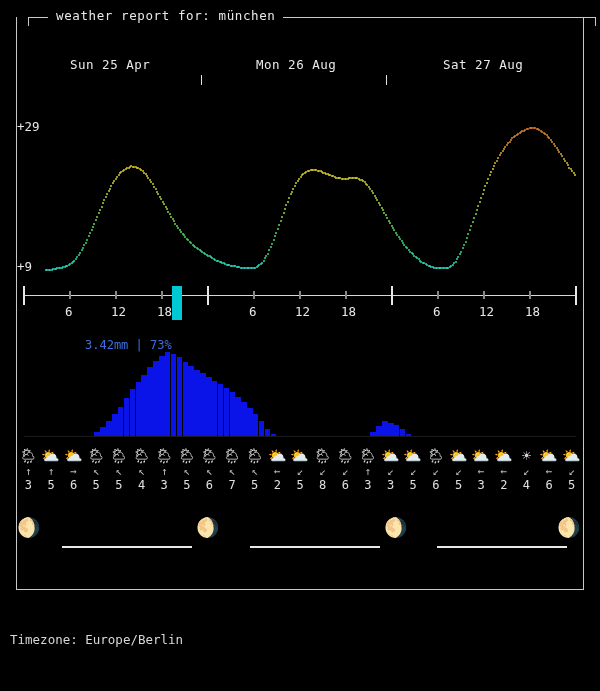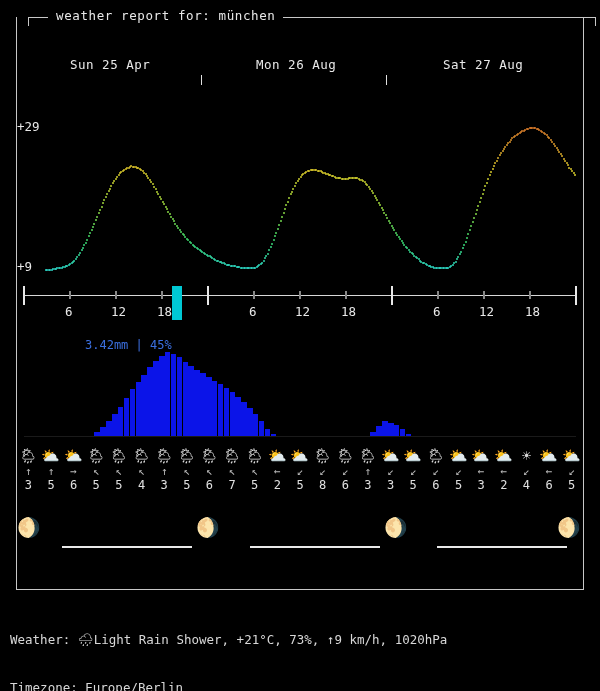--- a/index.html
+++ b/index.html
@@ -610,21 +610,21 @@
       <div class="axis-tick" style="left: 437px; top: 291px; height: 8px; background: rgb(136, 136, 136);"></div>
       <div class="axis-num" style="left: 433px; top: 304px;">6</div>
       <div class="axis-tick" style="left: 483px; top: 291px; height: 8px; background: rgb(136, 136, 136);"></div>
       <div class="axis-num" style="left: 479px; top: 304px;">12</div>
       <div class="axis-tick" style="left: 529px; top: 291px; height: 8px; background: rgb(136, 136, 136);"></div>
       <div class="axis-num" style="left: 525px; top: 304px;">18</div>
     </div>
 
   <div class="now-marker" style="left:172px; top:286px; width:10px; height:34px;"></div>
 
-  <div class="precip-label" style="left:85px; top:338px;">3.42mm | 45%</div>
+  <div class="precip-label" style="left:85px; top:338px;">3.42mm | 73%</div>
   <div id="precip-chart" style="position:absolute; left:24px; top:352px; width:552px; height:84px;">
       <div class="precip-bar" style="left: 70.47px; width: 5.47px; height: 3.7px;"></div>
       <div class="precip-bar" style="left: 76.34px; width: 5.47px; height: 8.6px;"></div>
       <div class="precip-bar" style="left: 82.21px; width: 5.47px; height: 14.7px;"></div>
       <div class="precip-bar" style="left: 88.09px; width: 5.47px; height: 22.1px;"></div>
       <div class="precip-bar" style="left: 93.96px; width: 5.47px; height: 29.5px;"></div>
       <div class="precip-bar" style="left: 99.83px; width: 5.47px; height: 38.1px;"></div>
       <div class="precip-bar" style="left: 105.7px; width: 5.47px; height: 46.7px;"></div>
       <div class="precip-bar" style="left: 111.57px; width: 5.47px; height: 54px;"></div>
       <div class="precip-bar" style="left: 117.45px; width: 5.47px; height: 61.4px;"></div>
@@ -792,20 +792,19 @@
       <div class="moon" style="left: 0px; top: 0px;">🌖</div>
       <div class="moon" style="left: 179px; top: 0px;">🌖</div>
       <div class="moon" style="left: 367px; top: 0px;">🌖</div>
       <div class="moon" style="left: 540px; top: 0px;">🌖</div>
       <div class="daybar" style="left: 45px; width: 130px; top: 30px;"></div>
       <div class="daybar" style="left: 233px; width: 130px; top: 30px;"></div>
       <div class="daybar" style="left: 420px; width: 130px; top: 30px;"></div>
     </div>
 
   <div class="footer">
-    <div class="frow"><span class="fkey">Weather:</span><span> </span><span>🌧</span><span>Light Rain Shower, +21°C, 73%, ↑9 km/h, 1020hPa</span></div>
     <div class="frow"><span class="fkey">Timezone:</span><span> </span><span>Europe/Berlin</span></div>
     
     
     
   </div>
 
 </div>
 
 </body></html>

